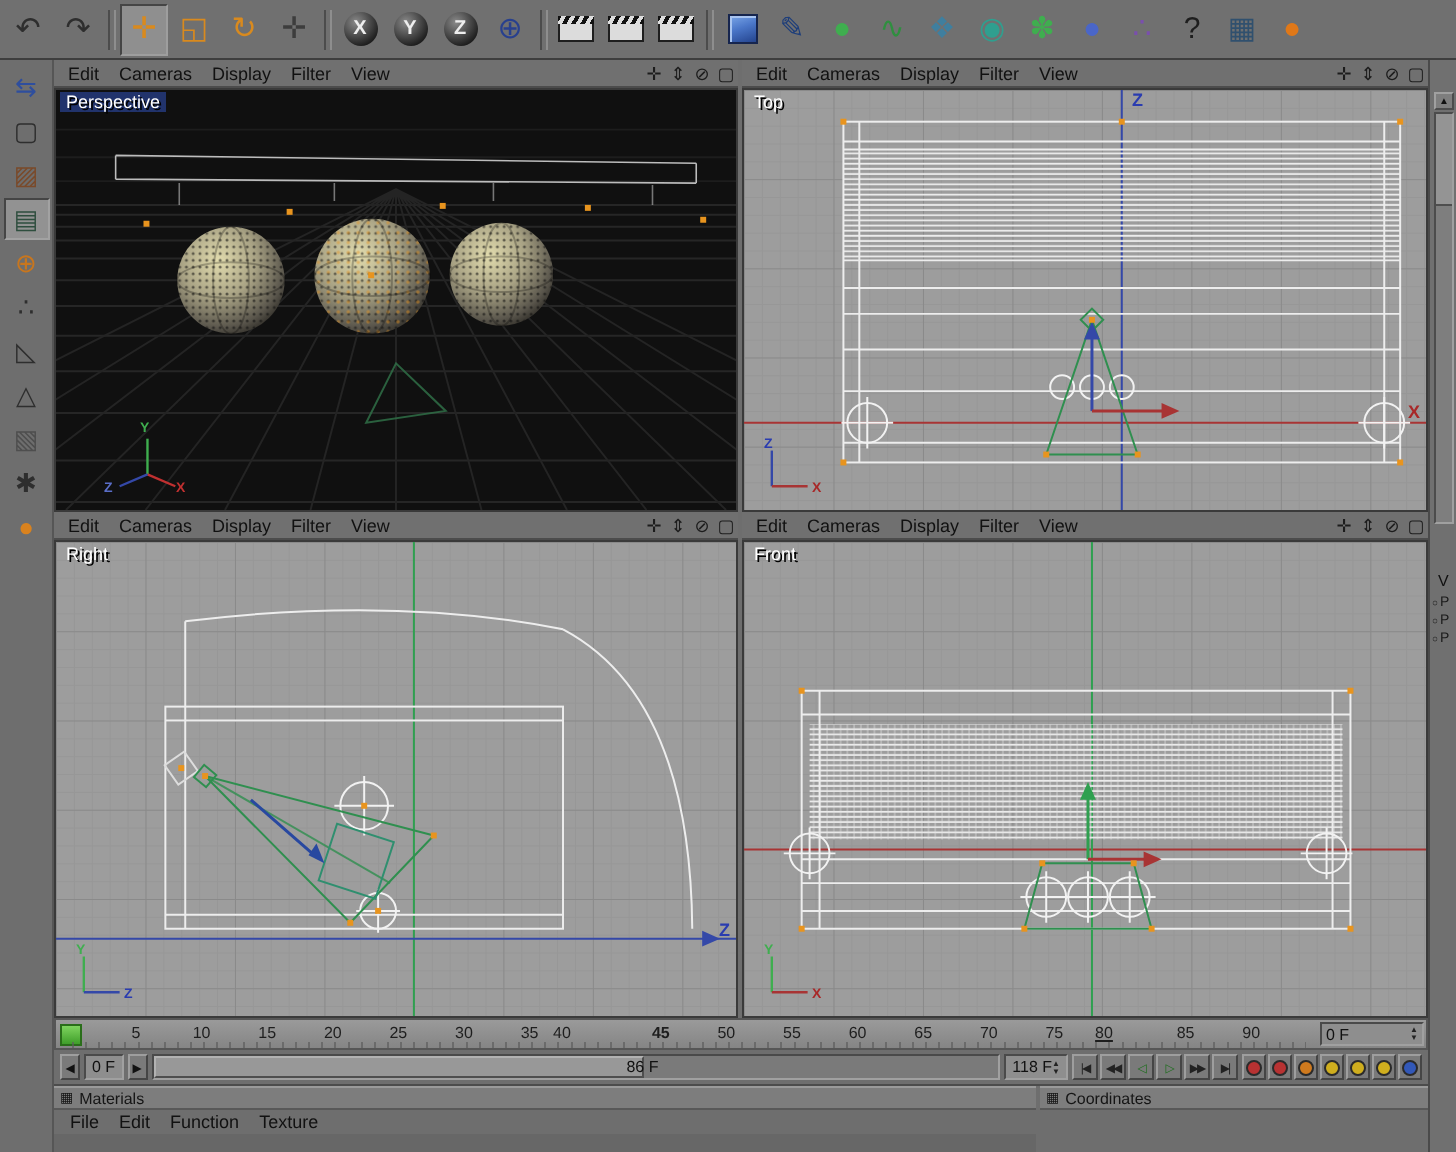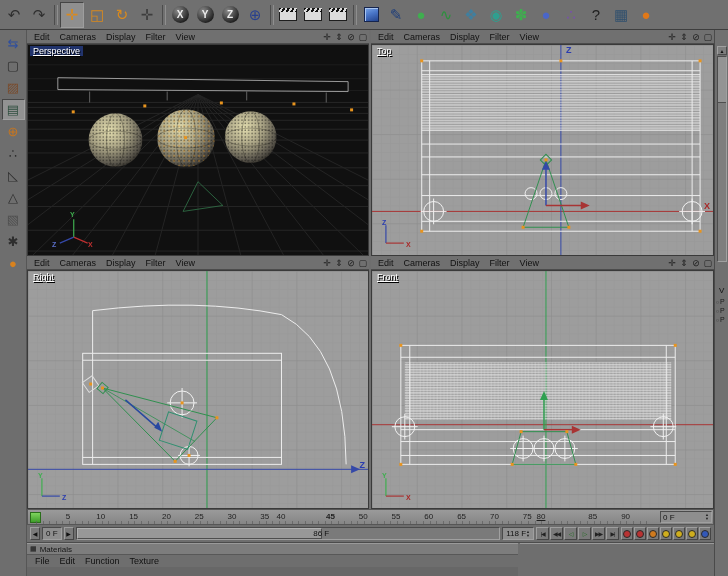--- a/index.html
+++ b/index.html
@@ -35,21 +35,21 @@
 .vp{position:absolute;}
 .vp-menu{height:14px;background:#707070;display:flex;align-items:center;font-size:9px;padding-left:2px;
   border-bottom:1px solid #4c4c4c;}
 .menu-items,.corner{display:flex;align-items:center;}
 .mi{padding:0 5px;white-space:nowrap;}
 .spacer{flex:1;}
 .ci{width:12px;text-align:center;font-size:9px;color:#1c1c1c;}
 .vp-canvas{position:absolute;left:0;top:14px;right:0;bottom:0;border:1px solid #3a3a3a;overflow:hidden;background:#9c9c9c;}
 .vp-canvas.dark{background:#101010;}
 .vp-canvas svg{position:absolute;left:0;top:0;width:100%;height:100%;}
-.vp-label{position:absolute;left:2px;top:1px;color:#fff;font-size:9px;text-shadow:1px 1px 0 #000;padding:0 3px;text-decoration:underline;}
+.vp-label{position:absolute;left:2px;top:1px;color:#fff;font-size:9px;text-shadow:1px 1px 0 #000;padding:0 3px;}
 .vp-label.sel{background:rgba(36,58,124,0.85);}
 .axis-label{position:absolute;font-size:9px;font-weight:bold;line-height:1;}
 .axis-label.tiny{font-size:7px;}
 
 
 .ruler{position:absolute;left:27px;top:509px;width:687px;height:16px;background:linear-gradient(#9a9a9a,#858585);
   border:1px solid #565656;}
 .ruler::after{content:"";position:absolute;left:8px;right:60px;bottom:0;height:3px;
   background:repeating-linear-gradient(90deg,#5e5e5e 0 1px,transparent 1px 6.56px);opacity:.7;}
 .ticks{position:absolute;left:0;top:0;right:56px;bottom:0;}
@@ -629,21 +629,21 @@
         <span class="tick" style="left: 204px;">30</span>
         <span class="tick" style="left: 236.8px;">35</span>
         <span class="tick" style="left: 253px;">40</span>
         <span class="tick" style="left: 302.4px; font-weight: bold;">45</span>
         <span class="tick" style="left: 335.2px;">50</span>
         <span class="tick" style="left: 368px;">55</span>
         <span class="tick" style="left: 400.8px;">60</span>
         <span class="tick" style="left: 433.6px;">65</span>
         <span class="tick" style="left: 466.4px;">70</span>
         <span class="tick" style="left: 499.2px;">75</span>
-        <span class="tick" style="left: 513px; text-decoration: underline;">80</span>
+        <span class="tick" style="left: 524px; text-decoration: underline;">80</span>
         <span class="tick" style="left: 564.8px;">85</span>
         <span class="tick" style="left: 597.6px;">90</span>
       </div>
     <div class="slider-handle"></div>
     <div class="ruler-field">
       <span>0 F</span>
       <span class="spincol">
         <span>▲</span>
         <span>▼</span>
       </span>
@@ -720,20 +720,24 @@
     <div class="panel-menu">
         <span class="mi">File</span>
         <span class="mi">Edit</span>
         <span class="mi">Function</span>
         <span class="mi">Texture</span>
       </div>
     <div class="panel-body"></div>
   </div>
 
   <div class="panel" style="left:520px;width:194px">
+    <div class="panel-header">
+      <span class="picon">▦</span>
+      <span>Coordinates</span>
+    </div>
   </div>
 
   <div class="rstrip">
     <span class="rsb-up">▲</span>
     <div class="rsb">
       <div class="handle"></div>
     </div>
     <span class="rs-title">V</span>
     <div class="rs-rows">
         <span class="rs-row">

